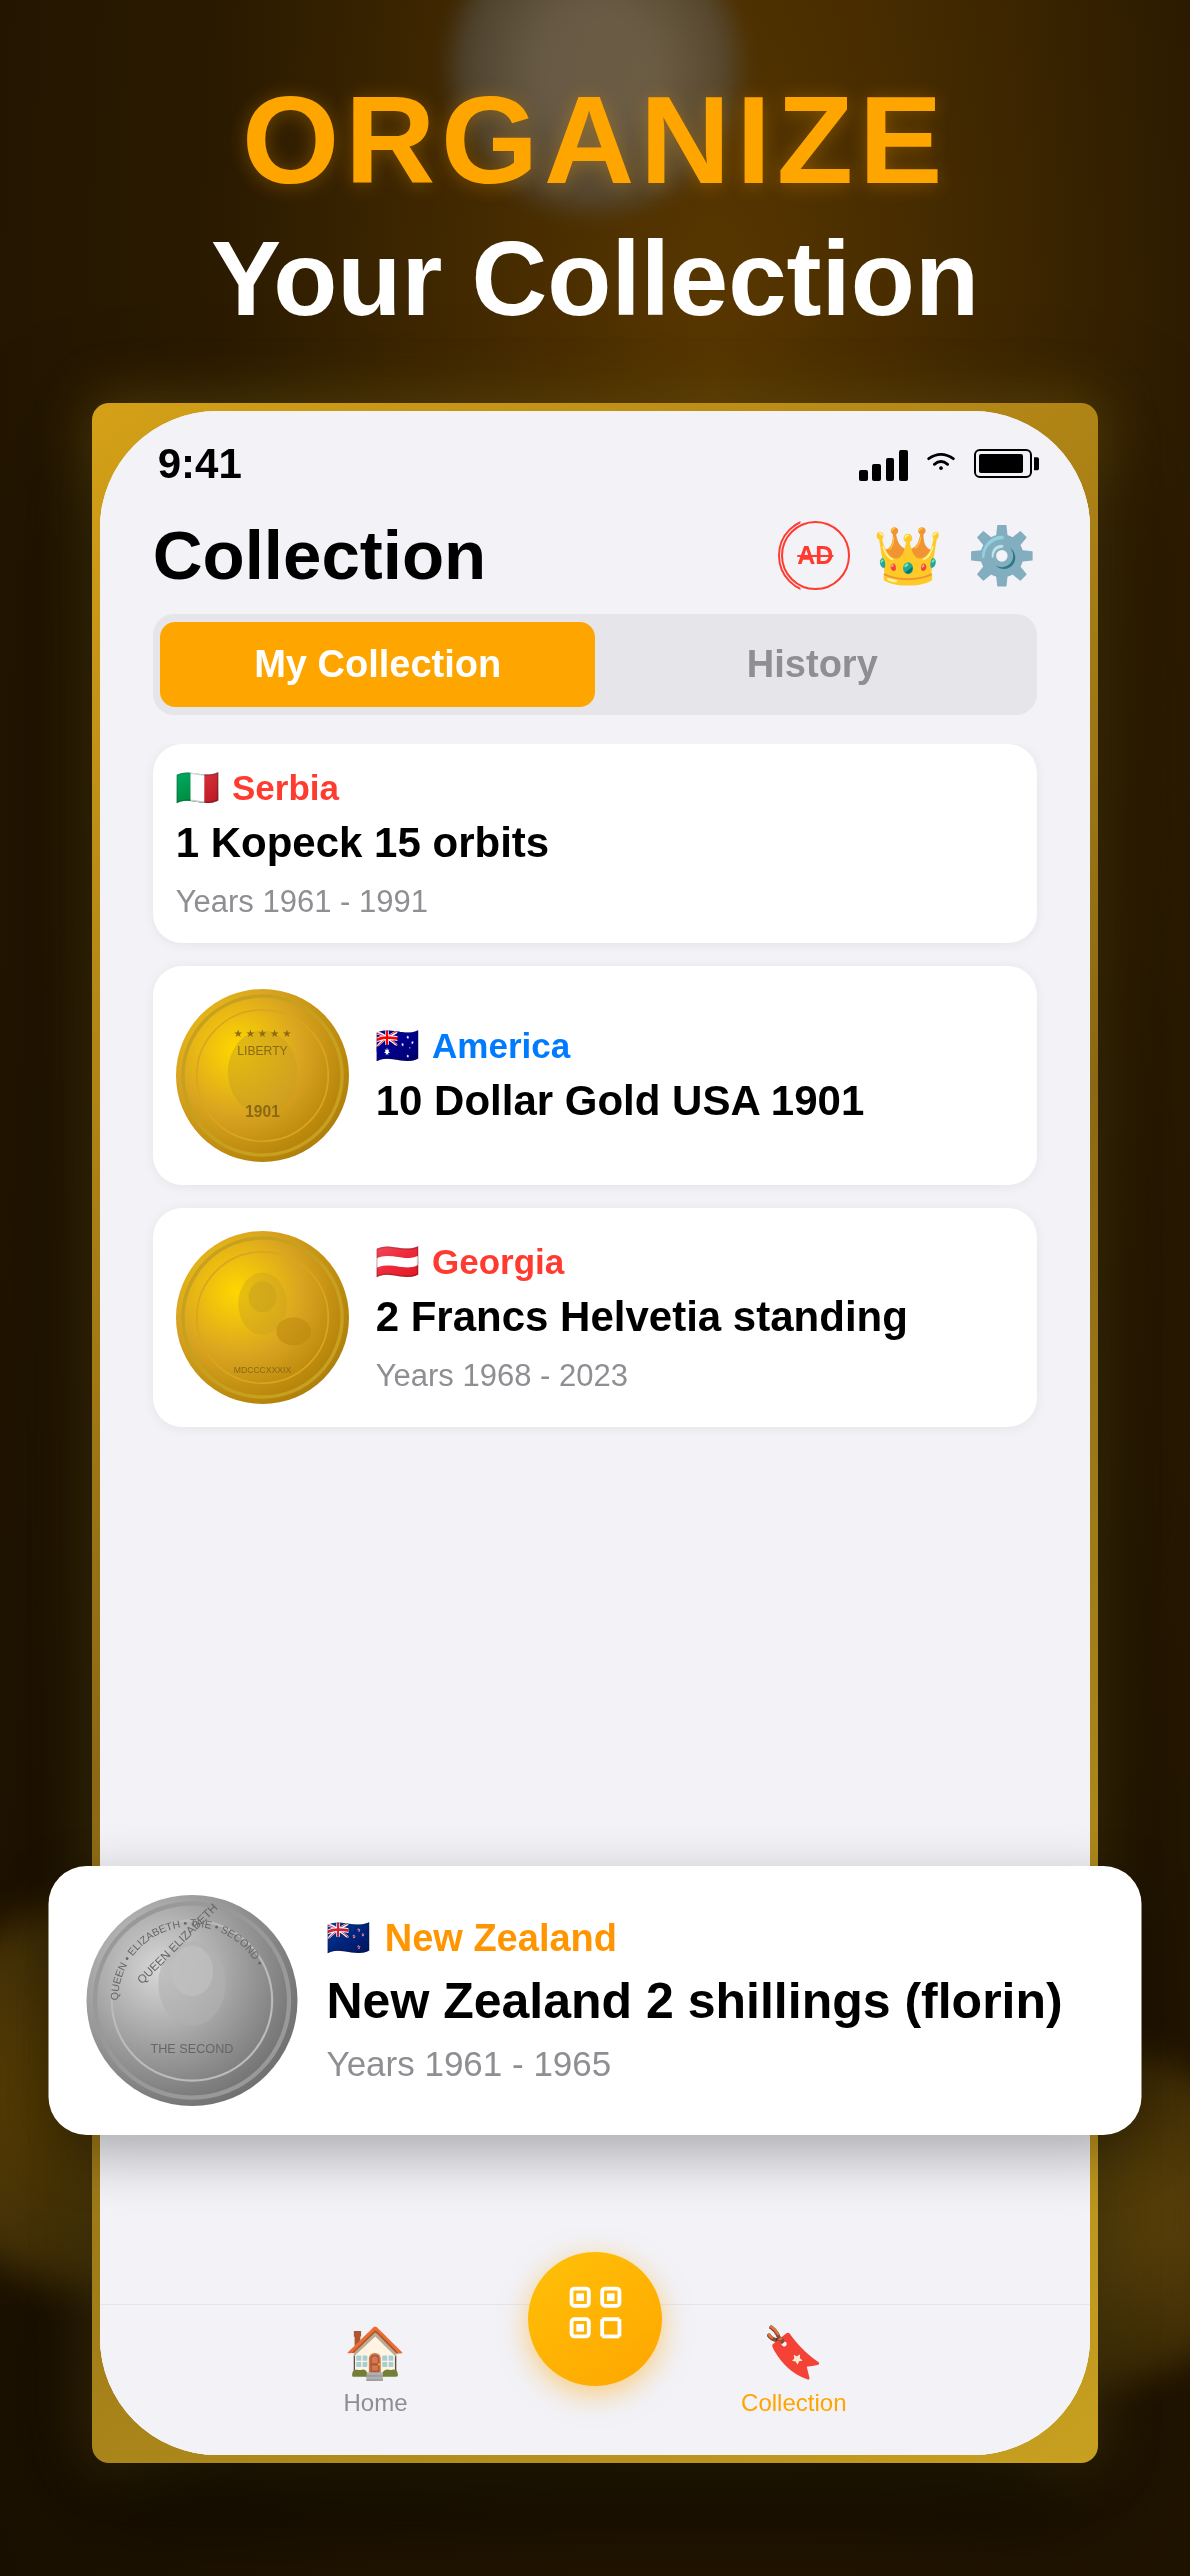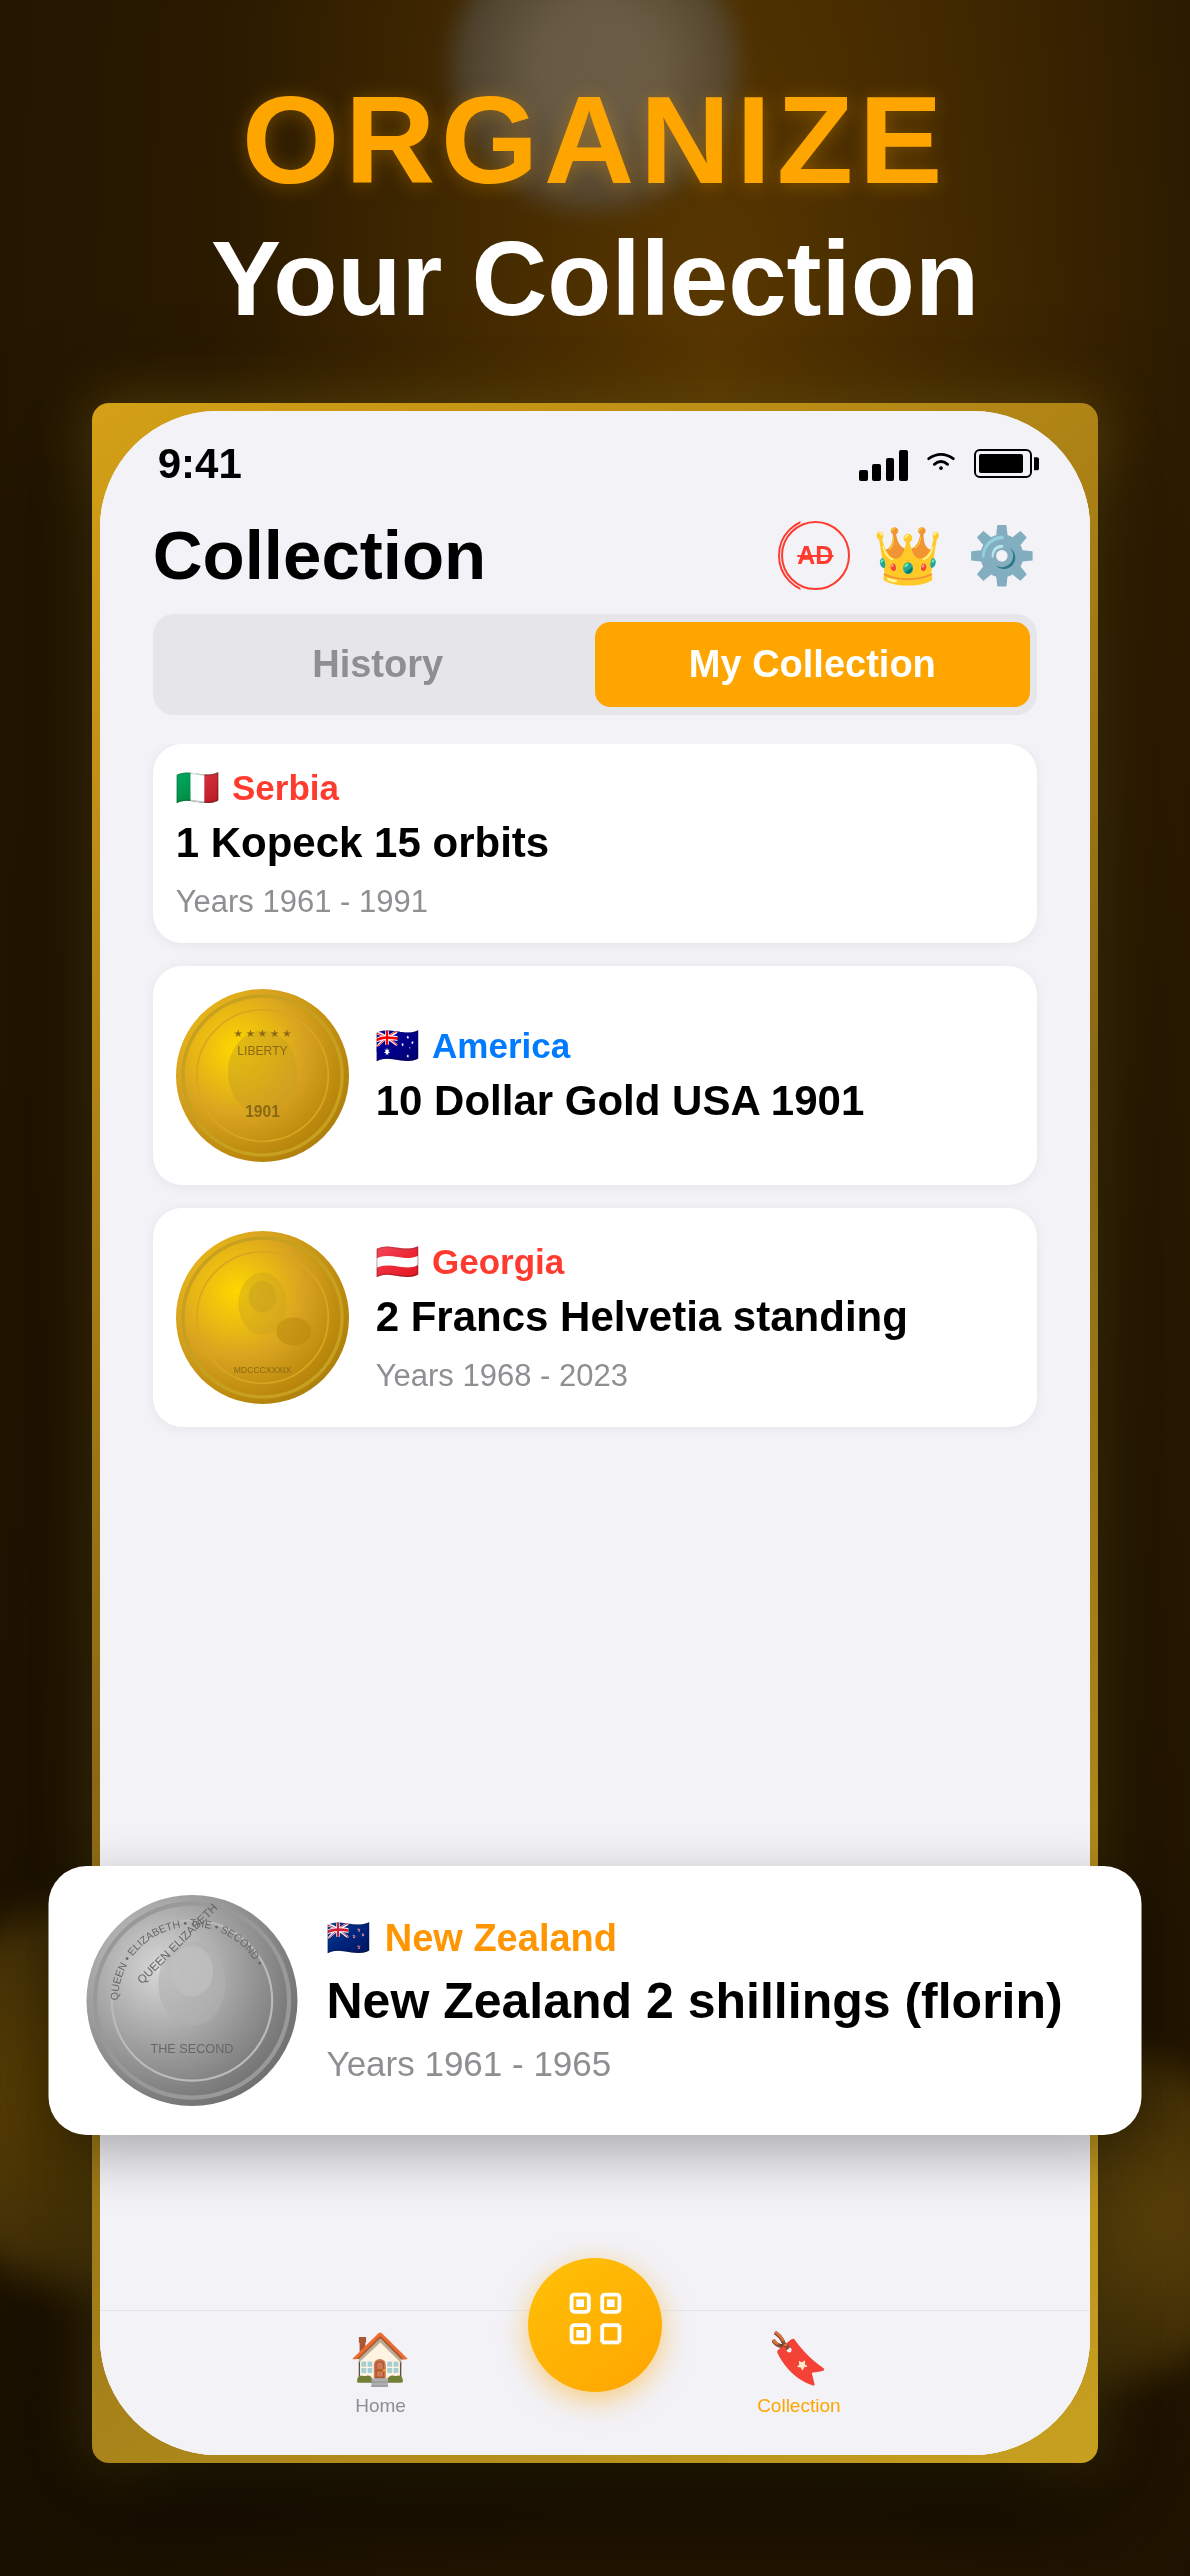--- a/index.html
+++ b/index.html
@@ -390,21 +390,21 @@
       align-items: center;
       gap: 7.7px;
       cursor: pointer;
     }
 
     .nav-icon {
       font-size: 50px;
     }
 
     .nav-label {
-      font-size: 19px;
+      font-size: 24px;
       font-weight: 500;
     }
 
     .nav-inactive .nav-icon { color: #8e8e93; }
     .nav-inactive .nav-label { color: #8e8e93; }
     .nav-active .nav-icon { color: #FFA500; }
     .nav-active .nav-label { color: #FFA500; }
 
     
     .floating-card {
@@ -514,25 +514,25 @@
         <div class="header-actions">
           <div class="ad-badge">
             <span style="font-size:25px;font-weight:700;color:#ff3b30;text-decoration:line-through;">AD</span>
           </div>
           <span class="crown-icon">👑</span>
           <span class="gear-icon">⚙️</span>
         </div>
       </div>
 
       <div class="tabs-container">
+        <div class="tab-item tab-active">
+          <span>My Collection</span>
+        </div>
         <div class="tab-item tab-inactive">
           <span>History</span>
-        </div>
-        <div class="tab-item tab-active">
-          <span>My Collection</span>
         </div>
       </div>
 
       <div class="coin-list">
 
         <div class="coin-card">
           <div class="coin-info">
             <div class="coin-country coin-country-serbia">
               <span class="flag-emoji">🇮🇹</span>
               <span>Serbia</span>

